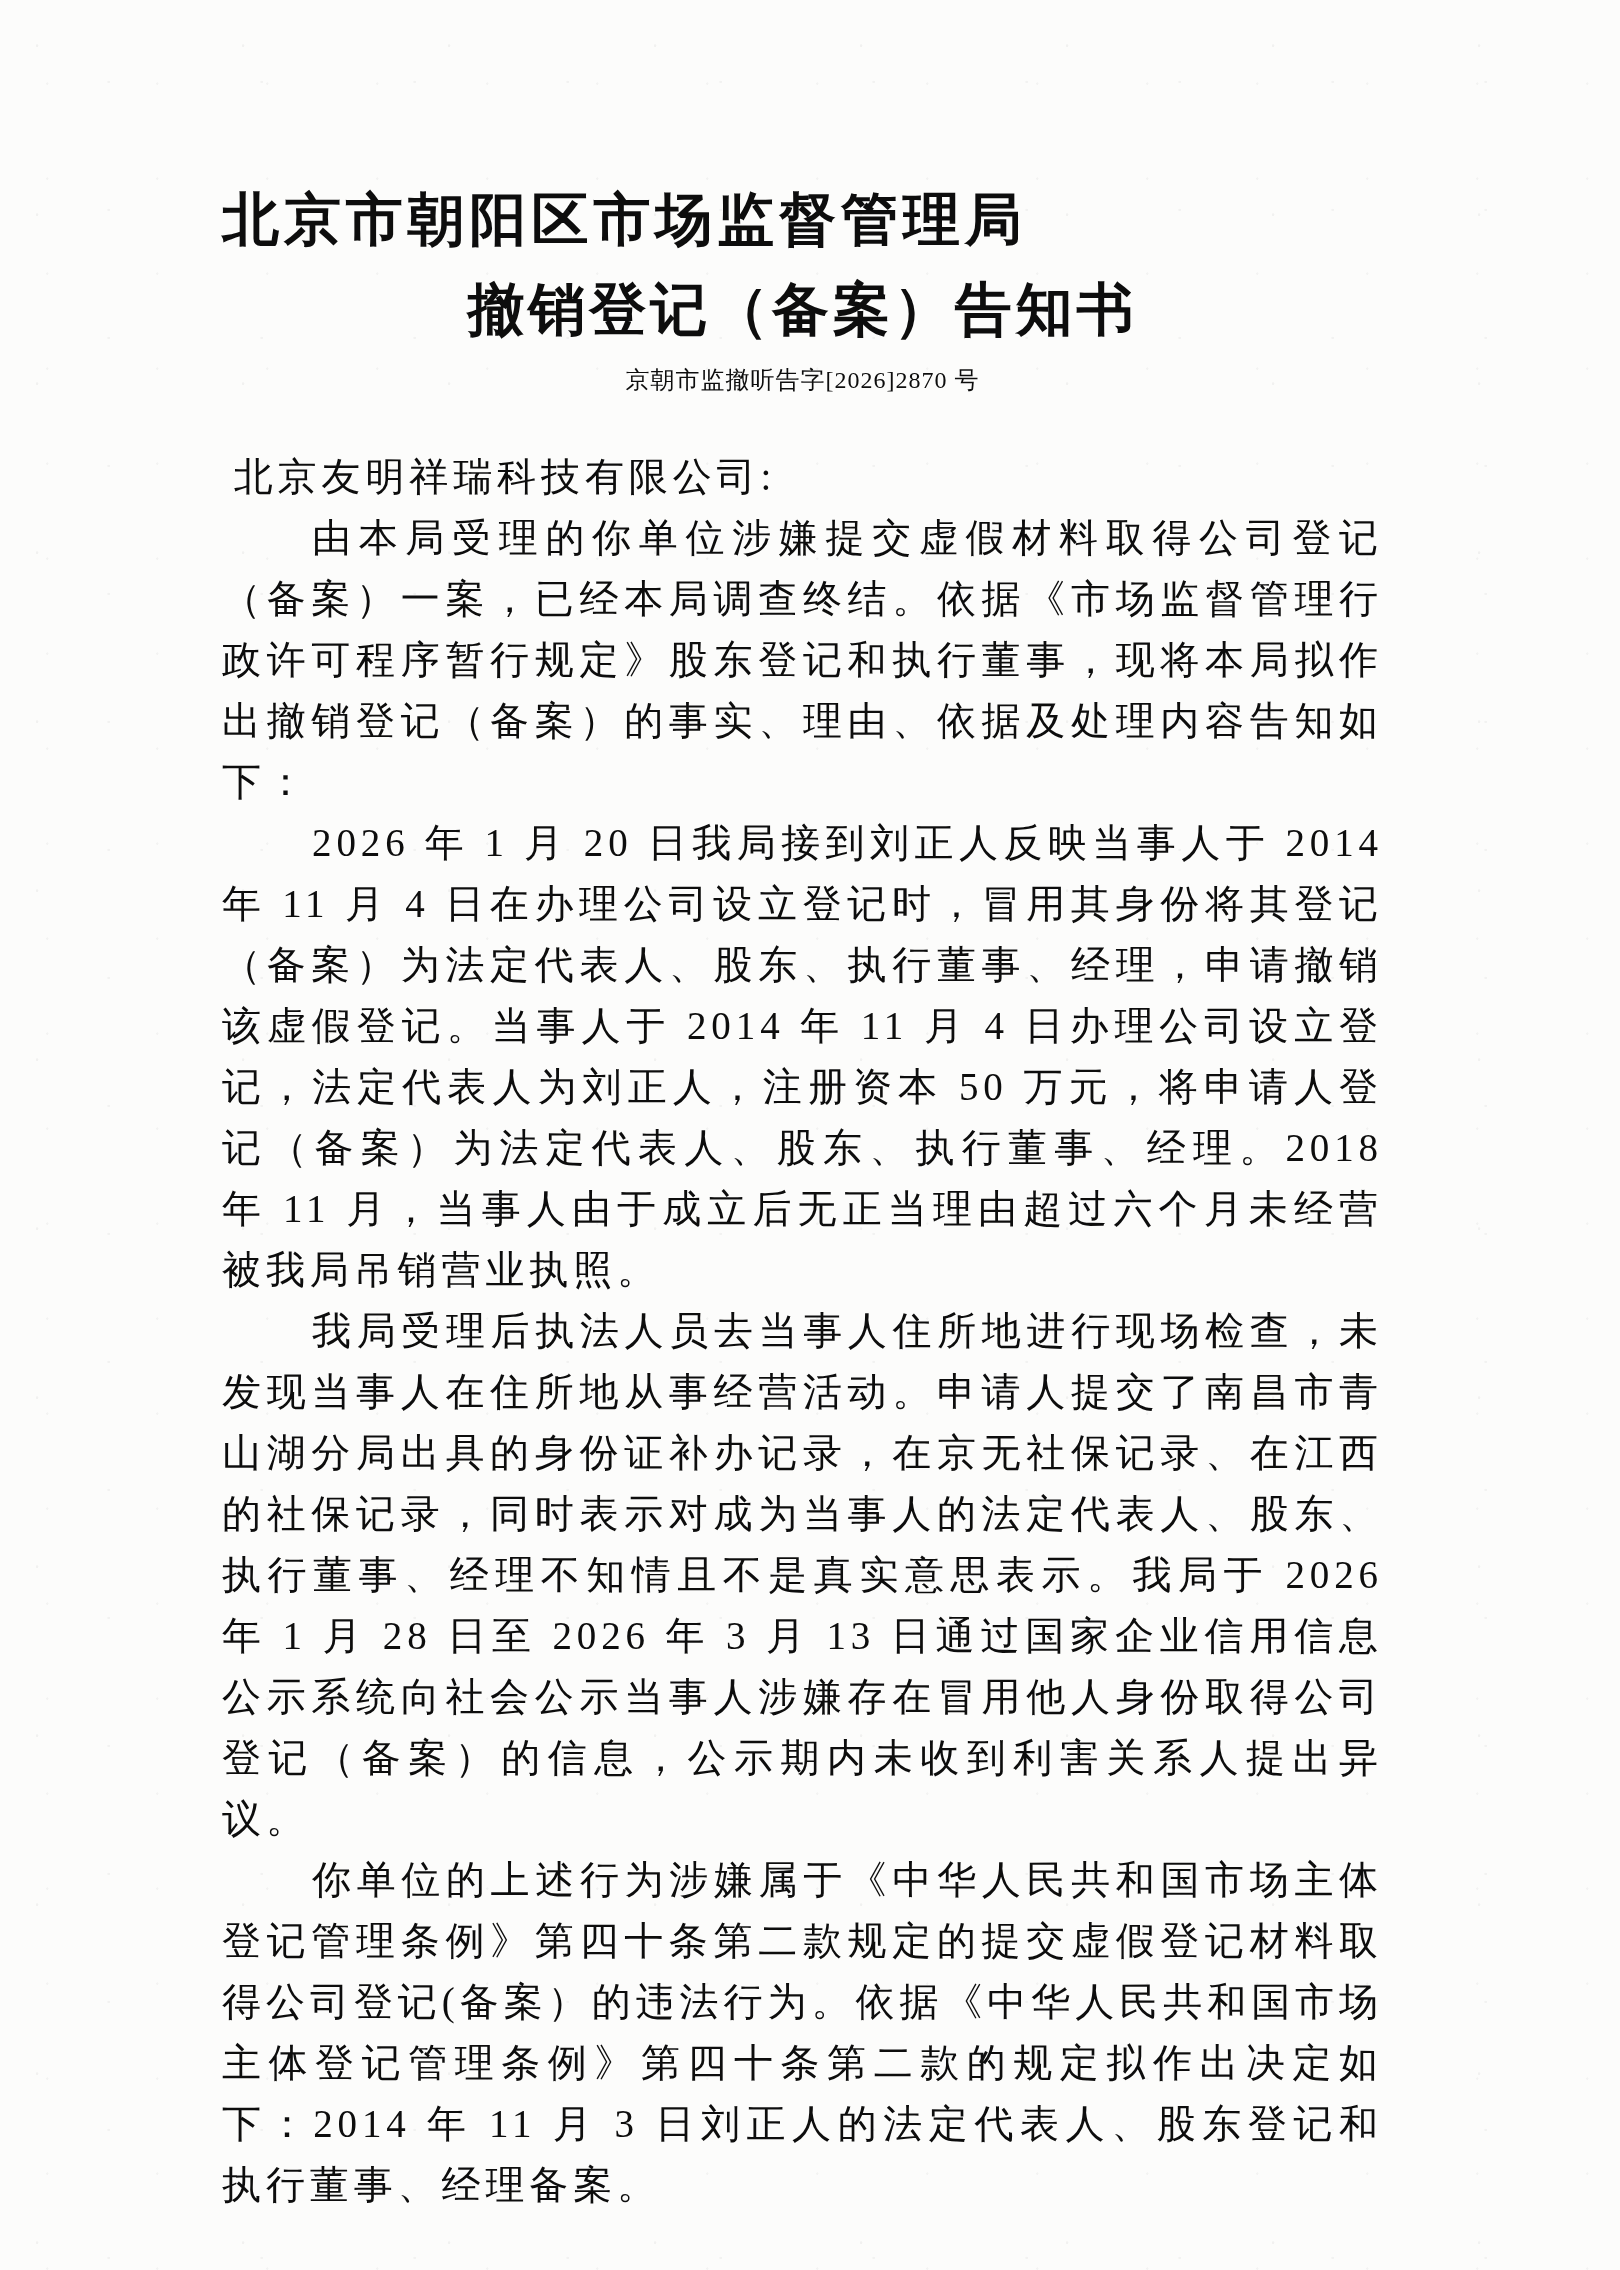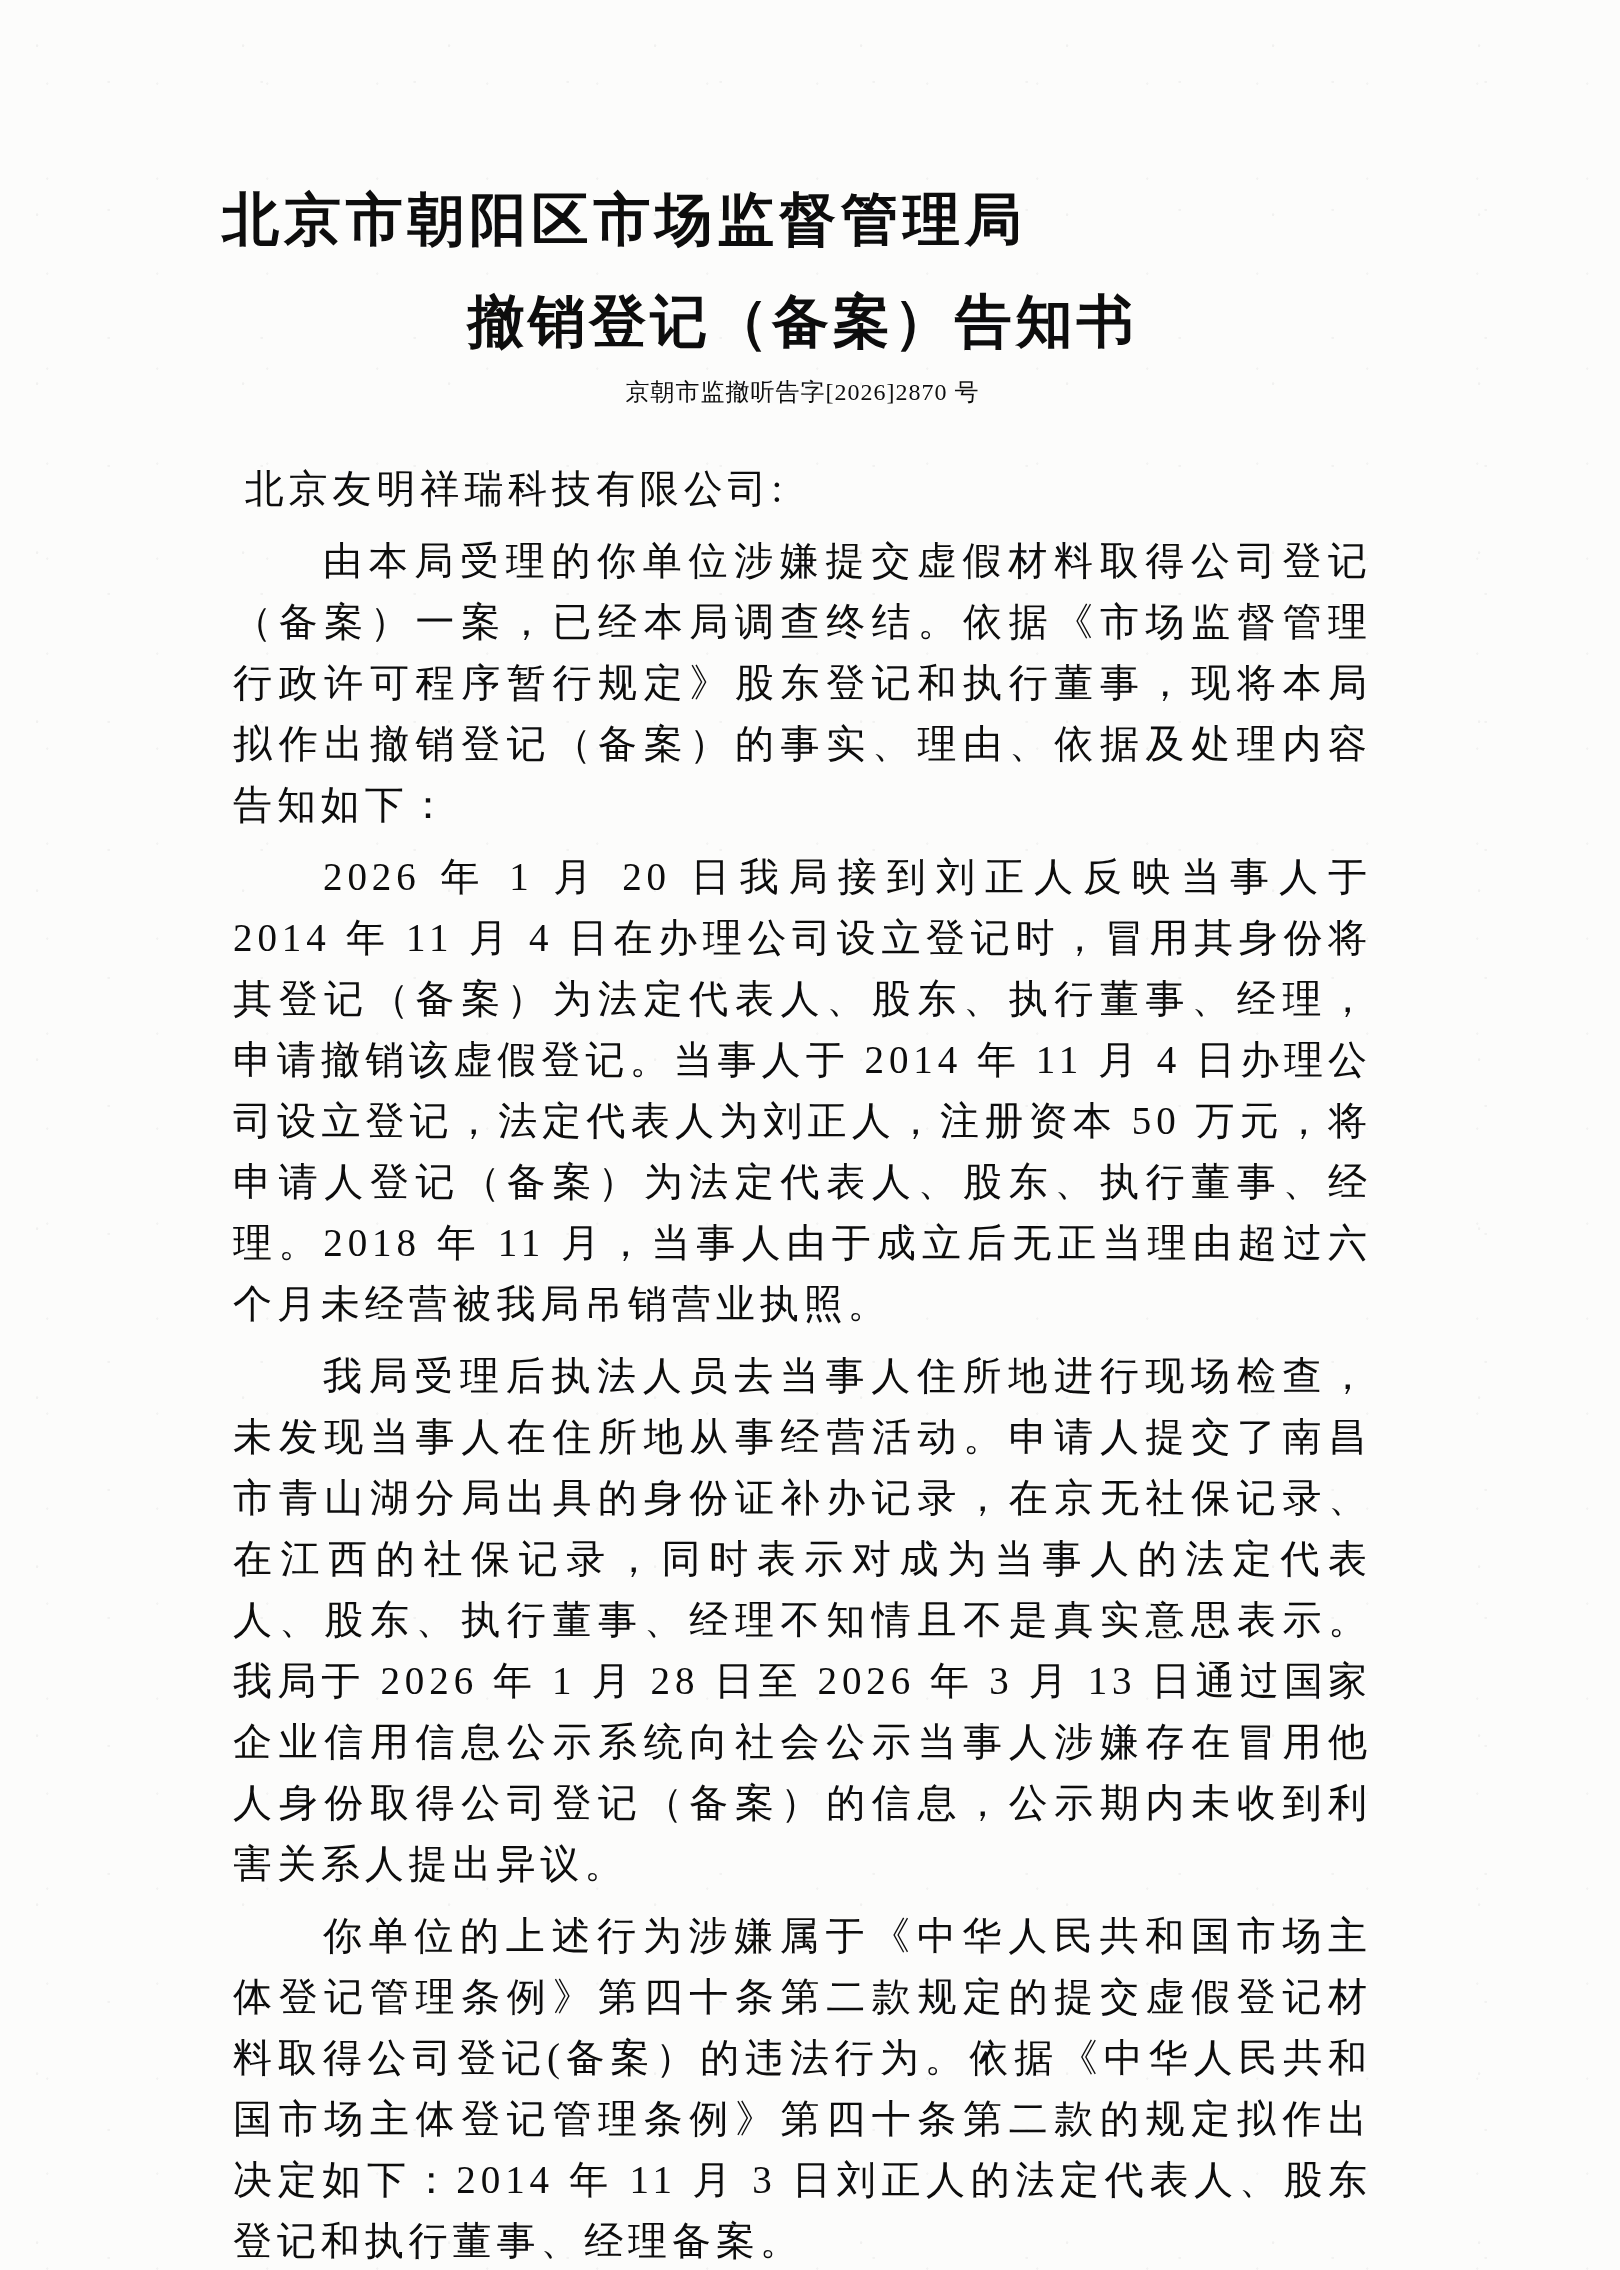--- a/index.html
+++ b/index.html
@@ -35,37 +35,37 @@
     font-size: 57px;
     line-height: 70px;
     letter-spacing: 4.9px;
   }
   .title-line2 {
     text-align: center;
     font-weight: 700;
     font-size: 57px;
     line-height: 72px;
     letter-spacing: 3.9px;
-    margin-top: 31px;
+    margin-top: 19px;
   }
   .doc-number {
     text-align: center;
     font-size: 24px;
     line-height: 45px;
     letter-spacing: 1px;
     margin-top: 11.7px;
   }
   .body-text {
     margin-top: 43px;
     font-size: 39px;
     line-height: 61px;
     letter-spacing: 4.9px;
   }
   .body-text p {
-    margin: 11px;
+    margin: 0;
     text-align: justify;
   }
   p.recipient {
     text-indent: 11.7px;
     text-align: left;
   }
   p.para {
     text-indent: 90px;
   }
   .stray-mark {

